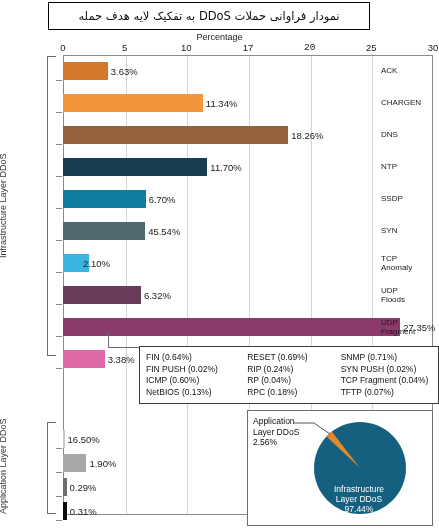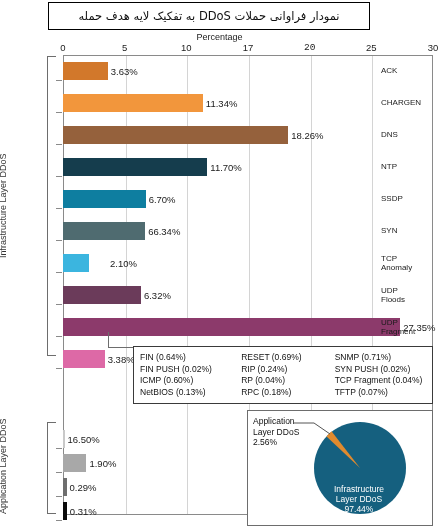--- a/index.html
+++ b/index.html
@@ -235,25 +235,25 @@
       <div class="tick-mark" style="top: 112px;"></div>
       <div class="bar" style="top: 126px; width: 144.3px; background: rgb(21, 61, 77);"></div>
       <div class="bar-value" style="top: 130px; left: 210.3px;">11.70%</div>
       <div class="cat-label" style="top: 131px;">NTP</div>
       <div class="tick-mark" style="top: 144px;"></div>
       <div class="bar" style="top: 158px; width: 82.6333px; background: rgb(14, 126, 160);"></div>
       <div class="bar-value" style="top: 162px; left: 148.633px;">6.70%</div>
       <div class="cat-label" style="top: 163px;">SSDP</div>
       <div class="tick-mark" style="top: 176px;"></div>
       <div class="bar" style="top: 190px; width: 82.14px; background: rgb(79, 107, 112);"></div>
-      <div class="bar-value" style="top: 194px; left: 148.14px;">66.34%</div>
+      <div class="bar-value" style="top: 194px; left: 148.14px;">45.54%</div>
       <div class="cat-label" style="top: 195px;">SYN</div>
       <div class="tick-mark" style="top: 208px;"></div>
       <div class="bar" style="top: 222px; width: 25.9px; background: rgb(59, 181, 223);"></div>
-      <div class="bar-value" style="top: 226px; left: 110px;">2.10%</div>
+      <div class="bar-value" style="top: 226px; left: 83px;">2.10%</div>
       <div class="cat-label" style="top: 223px;">TCP
 Anomaly</div>
       <div class="tick-mark" style="top: 240px;"></div>
       <div class="bar" style="top: 254px; width: 77.9467px; background: rgb(107, 59, 90);"></div>
       <div class="bar-value" style="top: 258px; left: 143.947px;">6.32%</div>
       <div class="cat-label" style="top: 255px;">UDP
 Floods</div>
       <div class="tick-mark" style="top: 272px;"></div>
       <div class="bar" style="top: 286px; width: 337.317px; background: rgb(140, 58, 107);"></div>
       <div class="bar-value" style="top: 290px; left: 403.317px;">27.35%</div>
@@ -283,21 +283,21 @@
     </div>
 
   <div class="group-bracket" style="top:24px; height:300px;"></div>
   <div class="group-label" style="top:24px; height:300px;">Infrastructure Layer DDoS</div>
 
   <div class="group-bracket" style="top:390px; height:92px;"></div>
   <div class="group-label" style="top:390px; height:92px;">Application Layer DDoS</div>
 
   <div class="connector" style="left:108px; top:300px; width:72px; height:16px;"></div>
 
-  <div class="detail-box" style="left:133px; top:314px; width:300px; height:58px;">
+  <div class="detail-box" style="left:139px; top:314px; width:300px; height:58px;">
     <div class="detail-col c1">
       <div>FIN (0.64%)</div>
       <div>FIN PUSH (0.02%)</div>
       <div>ICMP (0.60%)</div>
       <div>NetBIOS (0.13%)</div>
     </div>
     <div class="detail-col c2">
       <div>RESET (0.69%)</div>
       <div>RIP (0.24%)</div>
       <div>RP (0.04%)</div>

